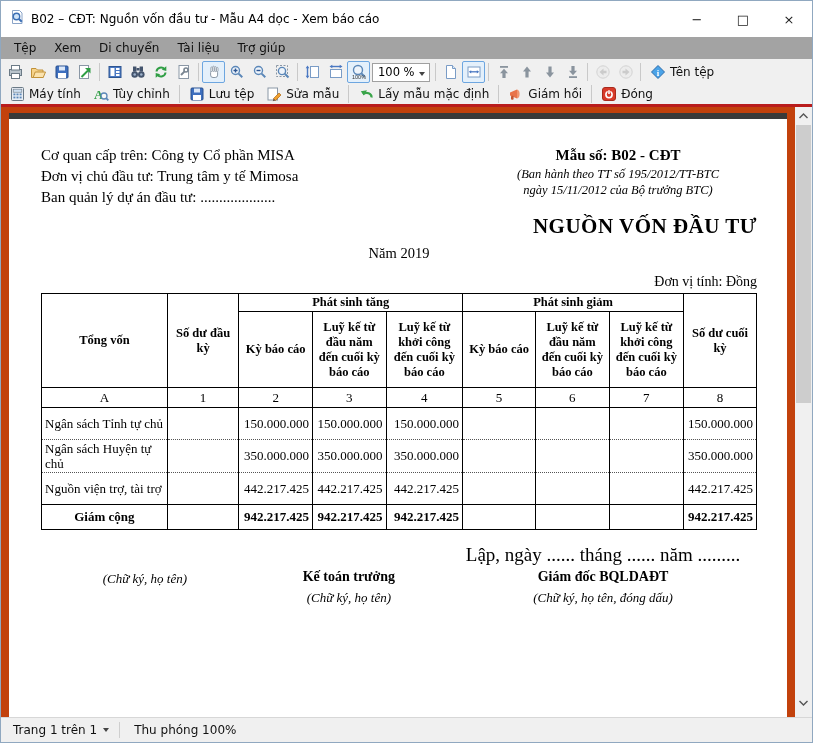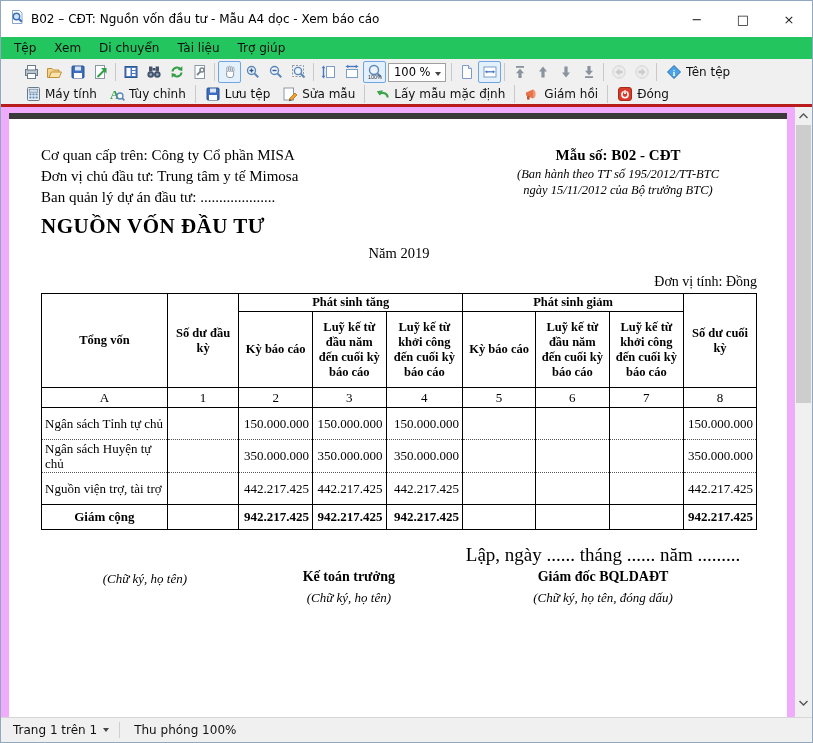--- a/index.html
+++ b/index.html
@@ -8,45 +8,45 @@
   .window { width:813px; height:743px; border:1px solid #90a8c0; display:flex; flex-direction:column; overflow:hidden; background:#fff; }
 
   
   .titlebar { height:36px; background:#fff; display:flex; align-items:center; flex:0 0 auto; }
   .titlebar .appicon { margin:0 6px 0 8px; }
   .titlebar .title { font-size:12px; color:#000; }
   .win-controls { margin-left:auto; display:flex; height:100%; }
   .win-btn { width:46px; height:100%; display:flex; align-items:center; justify-content:center; font-size:13px; color:#222; cursor:default; }
 
   
-  .menubar { height:23px; background:#22c55e; display:flex; align-items:center; padding-left:4px; flex:0 0 auto; border-bottom:1px solid #f0f0f0; }
+  .menubar { height:23px; background:#a3a3a3; display:flex; align-items:center; padding-left:4px; flex:0 0 auto; border-bottom:1px solid #f0f0f0; }
   .menu-item { font-size:12px; padding:3px 9px; color:#111; }
 
   
-  .toolbar { height:24px; background:#f0f0f0; display:flex; align-items:center; padding:0 19px; flex:0 0 auto; }
+  .toolbar { height:24px; background:#f0f0f0; display:flex; align-items:center; padding:0 3px; flex:0 0 auto; }
   .toolbar.row2 { height:23px; border-bottom:3px solid #b91c1c; }
   .tbtn { width:23px; height:22px; display:flex; align-items:center; justify-content:center; border:1px solid transparent; border-radius:2px; }
   .tbtn.sel { border:1px solid #6da6e0; background:#e4f0fb; }
   .tbtn.dis { opacity:.5; }
   .tsep { width:1px; height:18px; background:#c9c9c9; margin:0 3px; }
   .combo { width:58px; height:19px; background:#fff; border:1px solid #a0a0a0; display:flex; align-items:center; font-size:11.5px; padding-left:5px; margin:0 2px; position:relative; }
   .combo .caret { position:absolute; right:4px; top:8px; width:0; height:0; border-left:3.5px solid transparent; border-right:3.5px solid transparent; border-top:4px solid #444; }
   .tbtn2 { display:flex; align-items:center; gap:4px; padding:2px 5px; border:1px solid transparent; border-radius:2px; font-size:12px; color:#111; }
 
   
-  .viewer { position:relative; flex:1 1 auto; background:#f0abfc; overflow:hidden; }
+  .viewer { position:relative; flex:1 1 auto; background:#c2410c; overflow:hidden; }
   .page-edge { position:absolute; top:6px; left:8px; right:25px; height:6px; background:#3a3a3a; }
   .page { position:absolute; top:12px; left:8px; right:25px; bottom:0; background:#fff; font-family:"Liberation Serif","DejaVu Serif",serif; color:#000; padding:26px 30px 0 32px; }
 
   .rep-head { display:flex; justify-content:space-between; }
   .rep-head-left { font-size:15px; line-height:21px; }
   .rep-head-right { text-align:center; width:278px; }
   .form-no { font-size:15px; font-weight:bold; line-height:21px; }
   .form-issue { font-size:12.5px; font-style:italic; line-height:16px; }
-  .rep-title { text-align:left; font-size:21px; font-weight:bold; margin-top:6px; letter-spacing:.5px; }
+  .rep-title { text-align:right; font-size:21px; font-weight:bold; margin-top:6px; letter-spacing:.5px; }
   .rep-sub { text-align:center; font-size:14.5px; margin-top:6px; }
   .unit-note { text-align:right; font-size:14px; margin:12px 0 3px; }
 
   table.rpt { width:100%; border-collapse:collapse; table-layout:fixed; font-size:13px; }
   table.rpt th, table.rpt td { border:1px solid #000; padding:1px 3px; overflow:hidden; }
   table.rpt th { font-weight:bold; text-align:center; vertical-align:middle; font-size:12.5px; line-height:15px; }
   tr.idx td { text-align:center; height:20px; font-size:13px; }
   tr.data td { border-top:none; border-bottom:1px dotted #555; vertical-align:middle; height:32px; }
   tr.data td.lbl { text-align:left; line-height:15px; }
   tr.data td.num { text-align:right; font-size:13px; }

